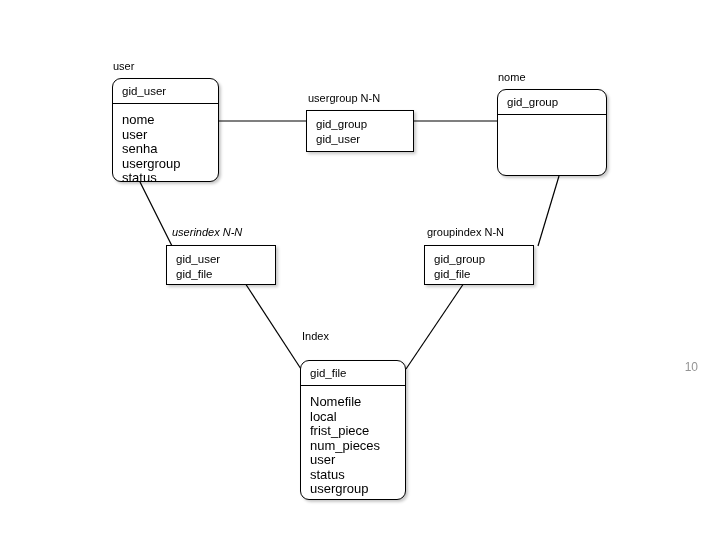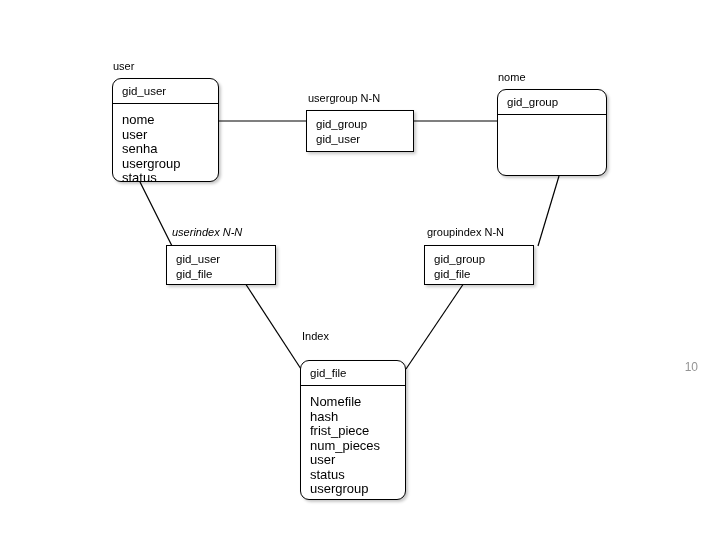--- a/index.html
+++ b/index.html
@@ -122,21 +122,21 @@
   <div class="entity-label" style="left:498px; top:71px;">nome</div>
   <div class="entity" id="ent-group" style="left:497px; top:89px; width:110px; height:87px;">
     <div class="entity-pk">gid_group</div>
   </div>
 
   <div class="entity-label" style="left:302px; top:330px;">Index</div>
   <div class="entity" id="ent-index" style="left:300px; top:360px; width:106px; height:140px;">
     <div class="entity-pk">gid_file</div>
     <div class="entity-attrs">
       <div>Nomefile</div>
-      <div>hash</div>
+      <div>local</div>
       <div>frist_piece</div>
       <div>num_pieces</div>
       <div>user</div>
       <div>status</div>
       <div>usergroup</div>
     </div>
   </div>
 
   <div class="entity-label" style="left:308px; top:92px;">usergroup N-N</div>
   <div class="junction" id="jct-usergroup" style="left:306px; top:110px; width:108px; height:42px;">

